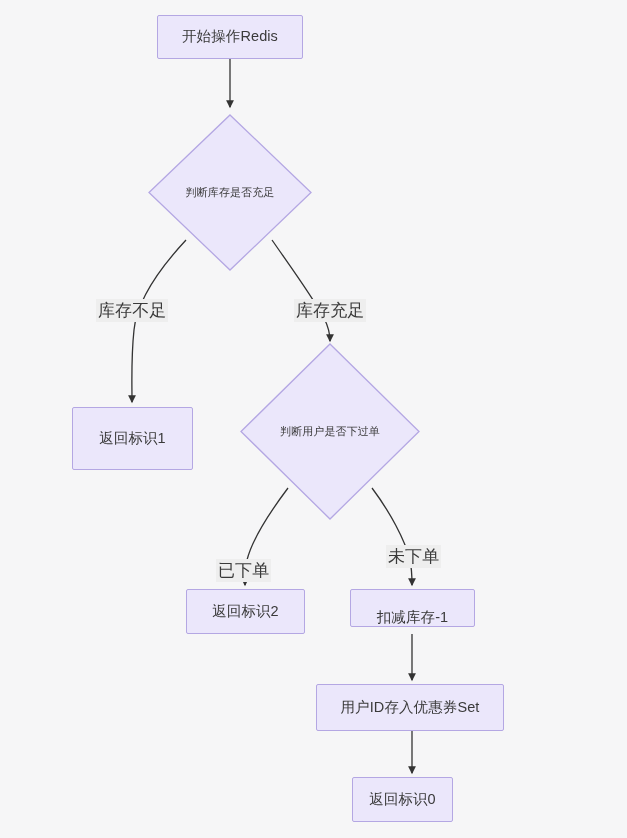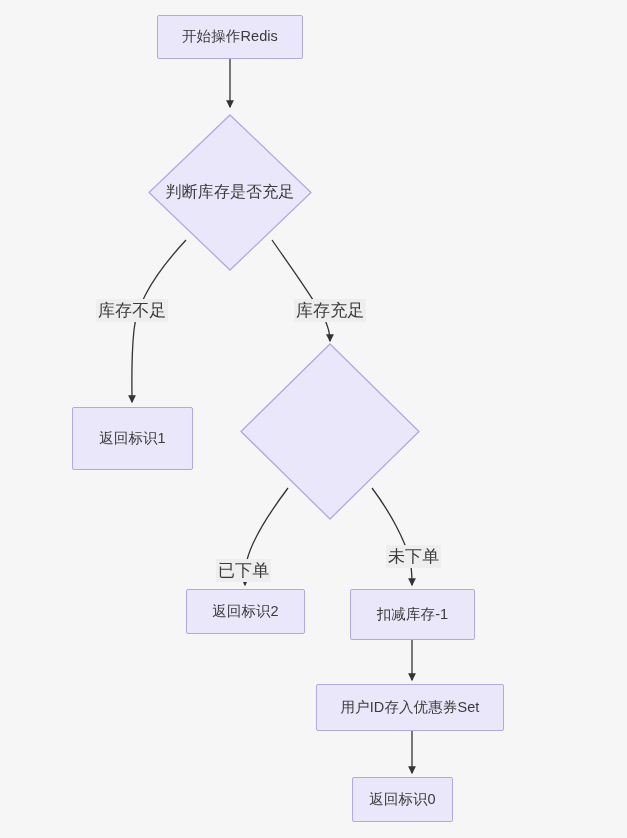--- a/index.html
+++ b/index.html
@@ -54,21 +54,21 @@
     position: absolute;
     left: 0;
     top: 0;
     width: 100%;
     height: 100%;
   }
   .node-diamond .node-label {
     position: relative;
     z-index: 2;
     color: #3a3a3a;
-    font-size: 16px;
+    font-size: 11px;
     white-space: nowrap;
     letter-spacing: 0.1px;
   }
   .edge-label {
     position: absolute;
     background: #eeeeee;
     color: #3a3a3a;
     font-size: 17px;
     line-height: 1.25;
     padding: 1px 2px;
@@ -115,27 +115,28 @@
   </div>
 
   <div class="node node-rect" style="left:72px; top:407px; width:121px; height:63px;">
     <span class="node-label">返回标识1</span>
   </div>
 
   <div class="node node-diamond" style="left:240px; top:343px; width:180px; height:177px;">
     <svg class="diamond-shape" viewBox="0 0 180 177" preserveAspectRatio="none">
       <polygon points="90,1 179,88.5 90,176 1,88.5" fill="#ebe7fb" stroke="#b4a7e3" stroke-width="1.3"></polygon>
     </svg>
+    <span class="node-label">判断用户是否下过单</span>
   </div>
 
   <div class="node node-rect" style="left:186px; top:589px; width:119px; height:45px;">
     <span class="node-label">返回标识2</span>
   </div>
 
-  <div class="node node-rect" style="left:350px; top:589px; width:125px; height:51px;">
+  <div class="node node-rect" style="left:350px; top:589px; width:125px; height:38px;align-items:flex-end;">
     <span class="node-label">扣减库存-1</span>
   </div>
 
   <div class="node node-rect" style="left:316px; top:684px; width:188px; height:47px;">
     <span class="node-label">用户ID存入优惠券Set</span>
   </div>
 
   <div class="node node-rect" style="left:352px; top:777px; width:101px; height:45px;">
     <span class="node-label">返回标识0</span>
   </div>

